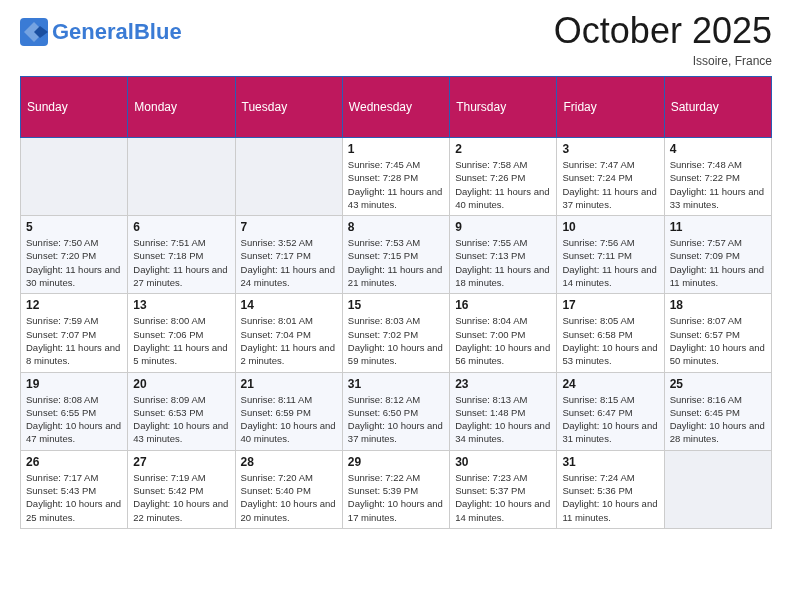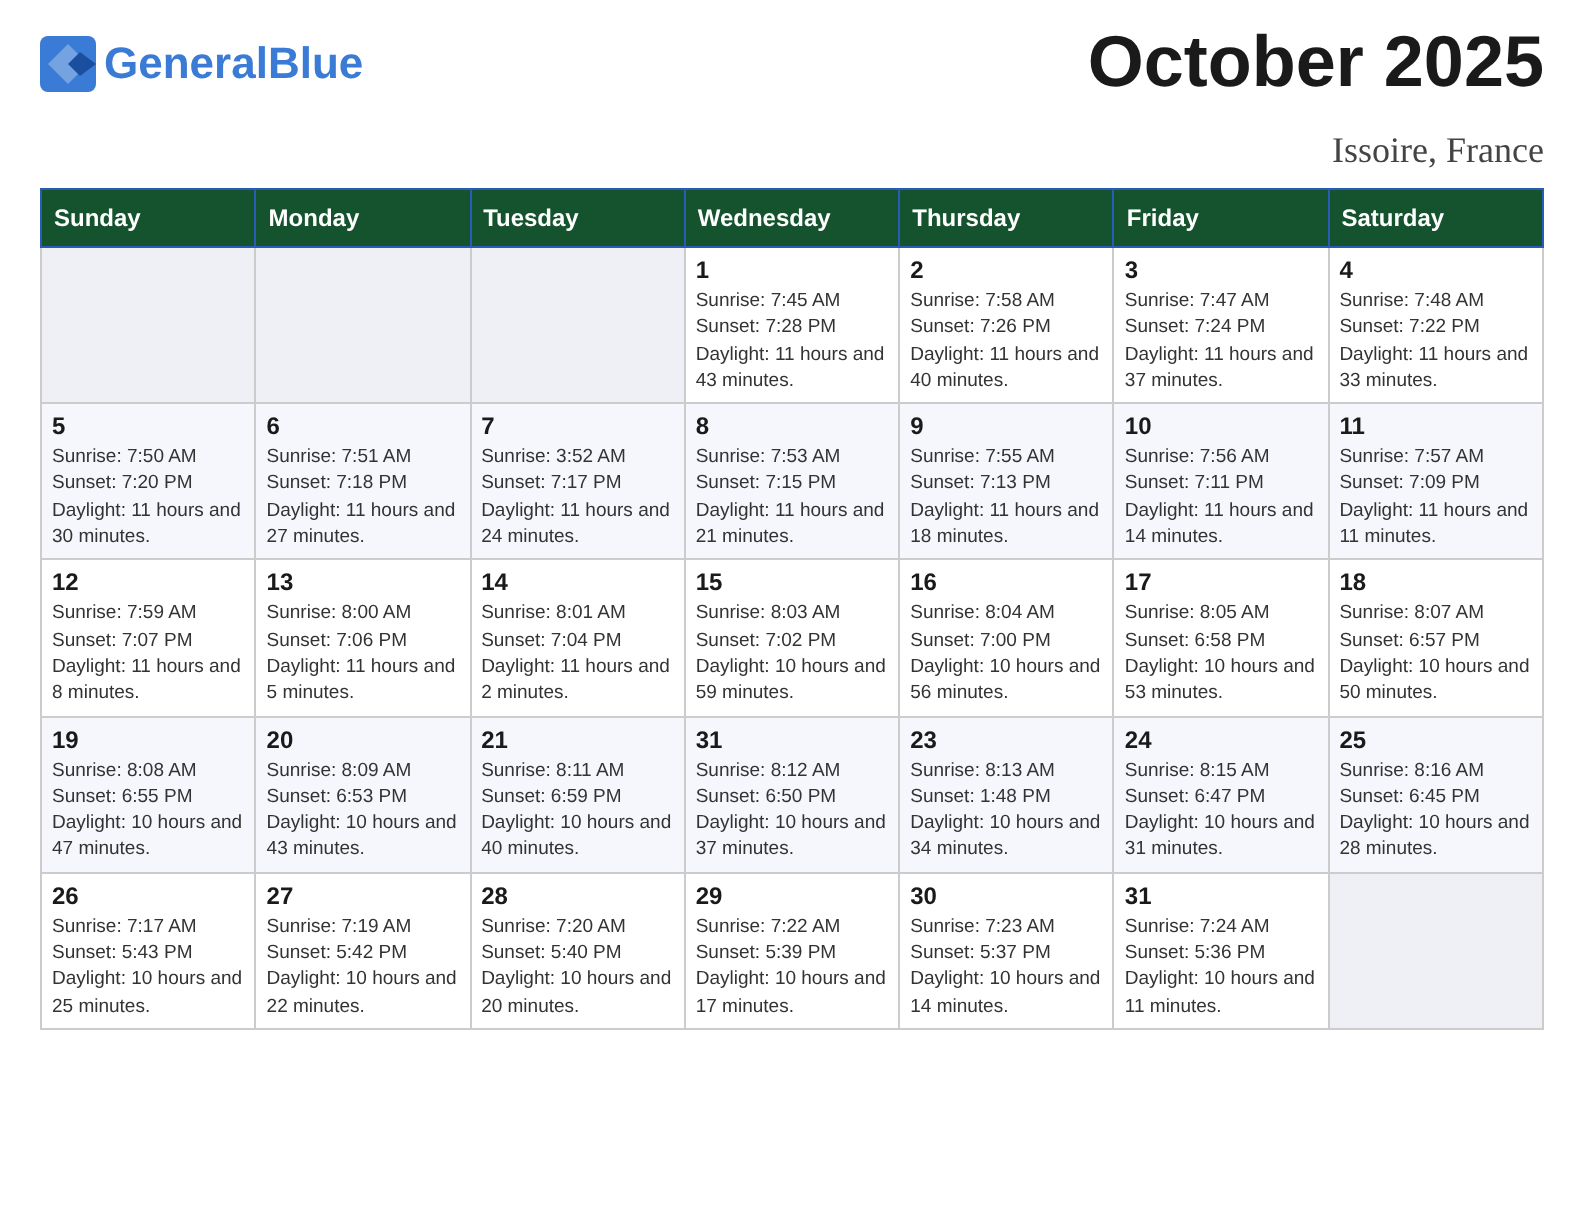--- a/index.html
+++ b/index.html
@@ -34,41 +34,40 @@
     .logo-icon {
       width: 28px;
       height: 28px;
       margin-right: 4px;
     }
     .title-block {
       text-align: right;
     }
     .month-title {
       font-size: 36px;
-      font-weight: bold;
+      font-weight: normal;
       color: #1a1a1a;
     }
     .location {
-      font-size: 18px;
+      font-size: 12px;
       color: #444;
-      margin-top: 13px;
-      font-family: Liberation Serif, serif;
+      margin-top: 2px;
     }
     .calendar {
       width: 100%;
       border-collapse: collapse;
       border: 1px solid #ccc;
     }
     .calendar th {
-      background: #14532d;
+      background: #be185d;
       color: #fff;
       font-size: 12px;
-      font-weight: bold;
+      font-weight: normal;
       text-align: left;
-      padding: 7px 6px;
+      padding: 23px 6px;
       border: 1px solid #2a5cb5;
     }
     .calendar td {
       vertical-align: top;
       border: 1px solid #ccc;
       padding: 4px 5px;
       width: 107px;
       min-height: 80px;
       background: #fff;
     }

